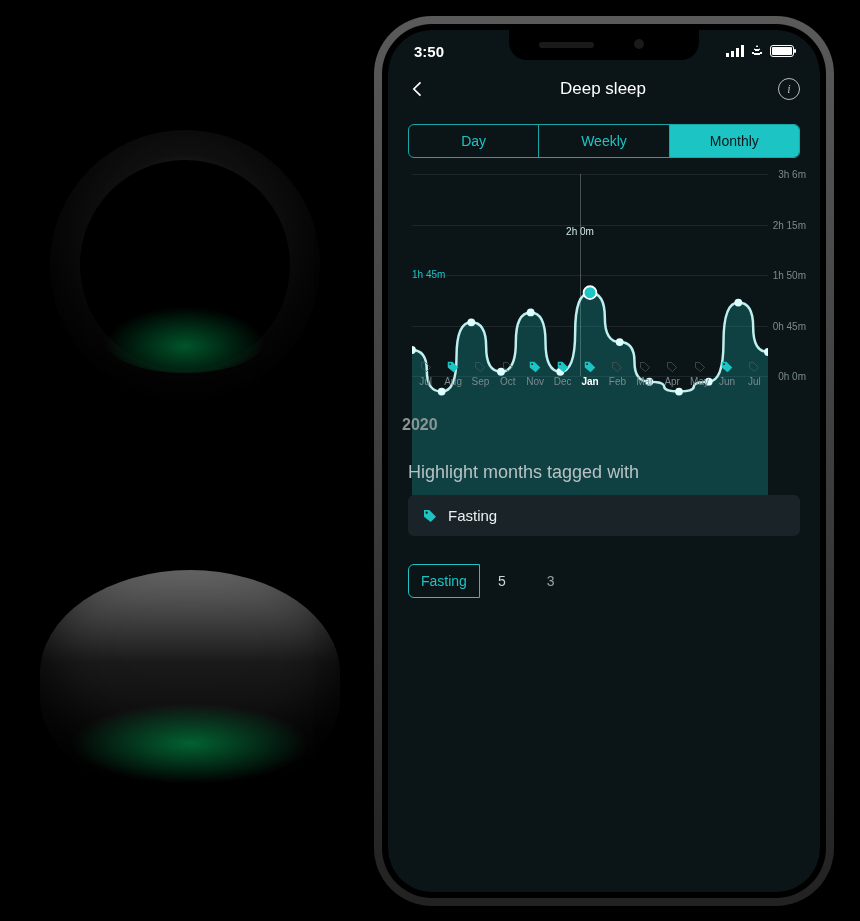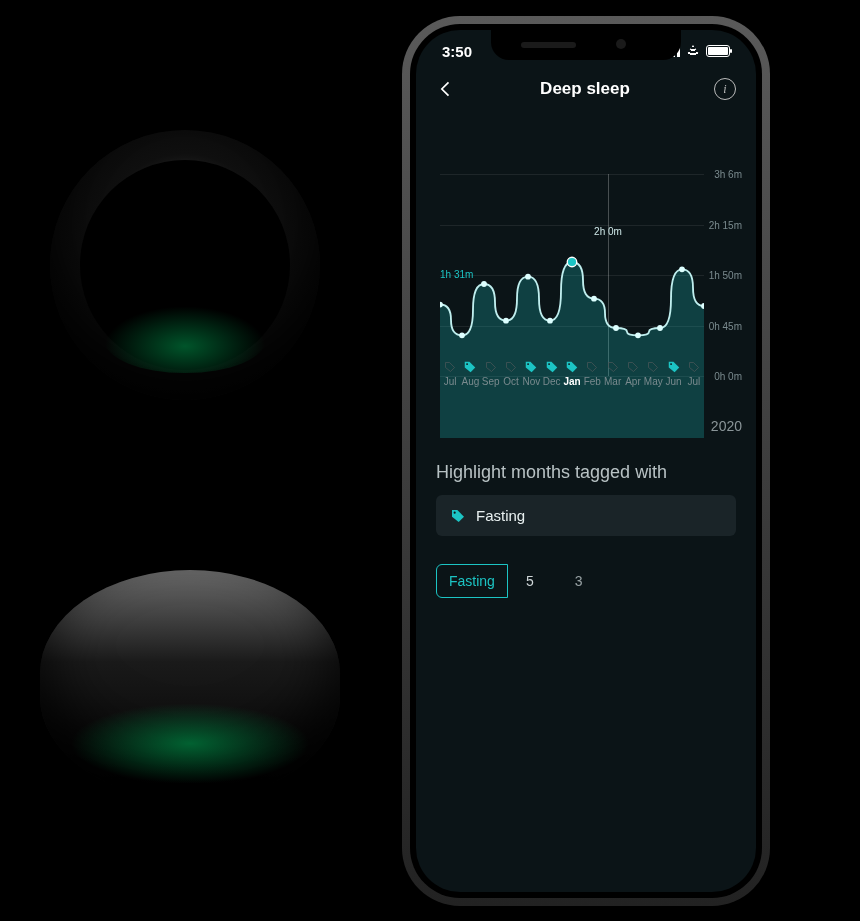--- a/index.html
+++ b/index.html
@@ -37,26 +37,25 @@
   }
   .ring2::before {
     content:""; position:absolute; left:10%; top:58%; width:80%; height:35%;
     border-radius:50% / 50%;
     background: radial-gradient(ellipse at 50% 50%, rgba(0,120,60,.8), rgba(0,0,0,0) 70%);
   }
 
   
   .phone {
     position: absolute; left: 374px; top: 16px;
-    width: 368px; height: 890px;
+    width: 460px; height: 890px;
     border-radius: 58px;
     background: linear-gradient(180deg,#5a5a5a,#222);
     padding: 8px;
     box-shadow: 0 20px 50px rgba(0,0,0,.6);
-    margin-left: 28px;
   }
   .phone-inner {
     width: 100%; height: 100%;
     border-radius: 50px;
     background:#000;
     padding: 6px;
   }
   .screen {
     width: 100%; height: 100%;
     border-radius: 44px;
@@ -96,21 +95,21 @@
   .battery::after{content:""; position:absolute; right:-3px; top:3px; width:2px; height:4px; background:#fff; border-radius:1px;}
 
   
   .app-header {
     position:absolute; top:48px; left:0; right:0;
     display:flex; align-items:center; justify-content:space-between;
     padding: 0 20px; color:#fff;
   }
   .back-chevron { width:20px; height:20px; }
   .back-chevron svg { stroke:#fff; }
-  .title { font-size:17px; font-weight:700;text-align:center; }
+  .title { font-size:17px; font-weight:400;text-align:center; }
   .info-btn { width:22px; height:22px; border:1.5px solid #bbb; border-radius:50%;
     display:flex; align-items:center; justify-content:center; font-size:12px; color:#bbb; font-family:serif; font-style:italic;}
 
   
   .tabs {
     position:absolute; top:94px; left:20px; right:20px; height:34px;
     border:1px solid #17a7a7; border-radius:6px;
     display:flex; overflow:hidden;
   }
   .tab { flex:1; display:flex; align-items:center; justify-content:center;
@@ -125,22 +124,22 @@
   .ylabel { position:absolute; right:0; font-size:10px; color:#7a8a8e; transform:translateY(-50%);}
   .chart-svg { position:absolute; left:10px; right:38px; top:0; bottom:58px; }
   .xaxis { position:absolute; left:10px; right:38px; bottom:20px; height:38px;
     display:flex; justify-content:center; }
   .xtick { flex:1; text-align:center; font-size:10px; color:#7a8a8e; position:relative;}
   .xtick.bold { color:#fff; font-weight:600;}
   .xtick .tag-icon {
     position:absolute; top:-16px; left:50%; transform:translateX(-50%);
     width:14px; height:14px;
   }
-  .year-label { position:absolute; bottom:0; left:0; right:0; text-align:right;
-    font-size:14px; color:#8a9598;}
+  .year-label { position:absolute; bottom:0; left:0; right:0; text-align:left;
+    font-size:16px; color:#8a9598;font-weight:bold;}
   .point-callout {
     position:absolute; font-size:10px; color:#cfe8e8; background:rgba(0,0,0,0);
     transform:translate(-50%,-140%);
   }
   .highlight-line { position:absolute; top:0; bottom:58px; width:1px; background:rgba(255,255,255,.25);}
 
   
   .tag-shape {
     fill:#1cc4c4;
   }
@@ -198,20 +197,25 @@
       <div class="app-header">
         <div class="back-chevron">
           <svg viewBox="0 0 24 24" fill="none" stroke-width="2">
               <polyline points="15 4 7 12 15 20"></polyline>
             </svg>
         </div>
         <div class="title">Deep sleep</div>
         <div class="info-btn">i</div>
       </div>
 
+      <div class="tabs" id="tabs">
+          <div class="tab">Day</div>
+          <div class="tab">Weekly</div>
+          <div class="tab active">Monthly</div>
+        </div>
 
       <div class="chart-wrap">
         <div class="chart-grid" id="grid">
             <div class="gridline" style="top: 202px;"></div>
             <div class="gridline" style="top: 151.5px;"></div>
             <div class="gridline" style="top: 101px;"></div>
             <div class="gridline" style="top: 50.5px;"></div>
             <div class="gridline" style="top: 0px;"></div>
           </div>
         <div id="ylabels">
@@ -233,21 +237,21 @@
             <circle cx="41.66666666666667" cy="55.55555555555556" r="1.1" fill="#dff"></circle>
             <circle cx="50" cy="33.33333333333334" r="1.8" fill="#1cc4c4" stroke="#fff" stroke-width="0.5"></circle>
             <circle cx="58.333333333333336" cy="47.22222222222222" r="1.1" fill="#dff"></circle>
             <circle cx="66.66666666666666" cy="58.33333333333333" r="1.1" fill="#dff"></circle>
             <circle cx="75" cy="61.11111111111111" r="1.1" fill="#dff"></circle>
             <circle cx="83.33333333333334" cy="58.33333333333333" r="1.1" fill="#dff"></circle>
             <circle cx="91.66666666666666" cy="36.111111111111114" r="1.1" fill="#dff"></circle>
             <circle cx="100" cy="50" r="1.1" fill="#dff"></circle>
           </svg>
         <div id="callouts">
-            <div class="point-callout" style="left: 10px; top: 99.8778px; color: rgb(28, 196, 196); transform: translate(0px, -50%);">1h 31m</div>
+            <div class="point-callout" style="left: 10px; top: 99.8778px; color: rgb(28, 196, 196); transform: translate(0px, -50%);">1h 45m</div>
             <div class="point-callout" style="left: 178px; top: 67.3333px;">2h 0m</div>
           </div>
         <div class="xaxis" id="xaxis">
             <div class="xtick">Jul<svg viewBox="0 0 24 24" style="width: 12px; height: 12px; position: absolute; top: -15px; left: 50%; transform: translateX(-50%);">
                 <path d="M3 3h8l10 10-8 8L3 13V3z" fill="none" stroke="#4a5558" stroke-width="1.5"></path>
               </svg></div>
             <div class="xtick">Aug<svg viewBox="0 0 24 24" class="tag-icon" style="width: 14px; height: 14px; position: absolute; top: -16px; left: 50%; transform: translateX(-50%);">
                 <path d="M3 3h8l10 10-8 8L3 13V3z" class="tag-shape"></path>
                 <circle cx="7" cy="7" r="1.6" fill="#0b1417"></circle>
               </svg></div>

